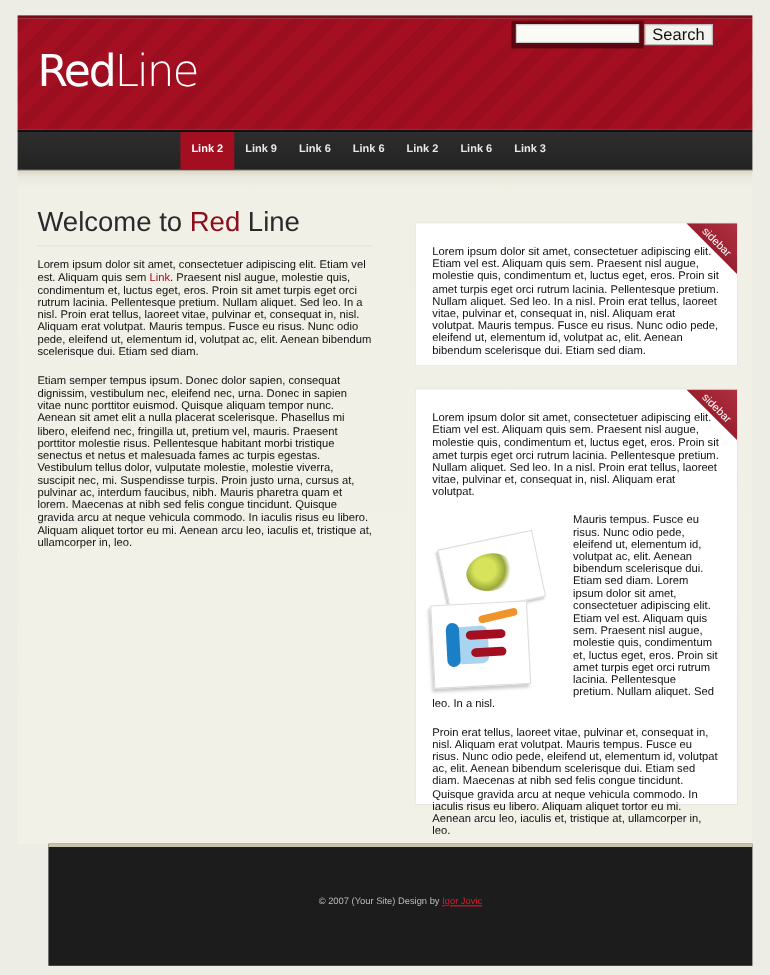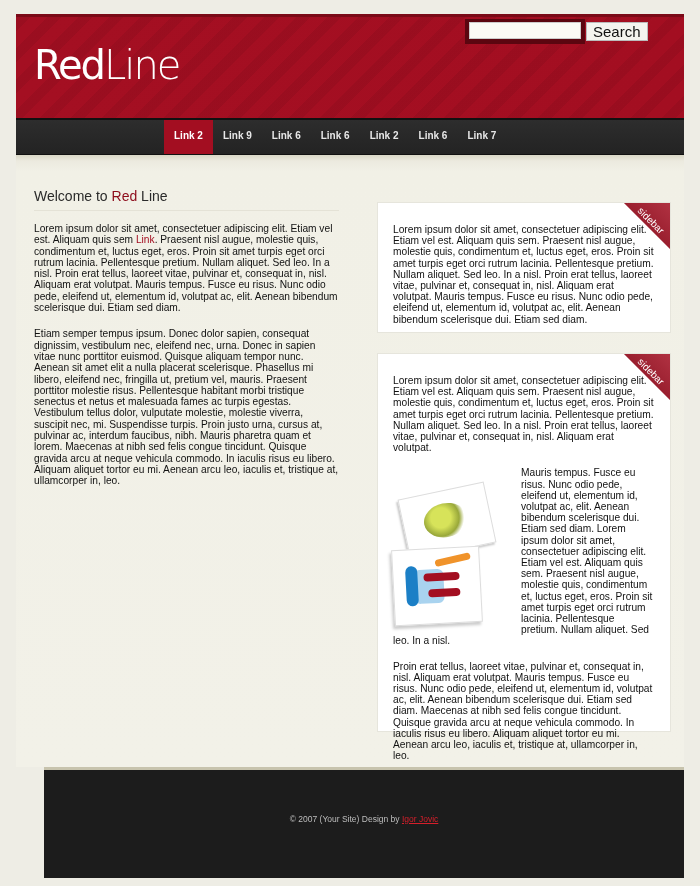--- a/index.html
+++ b/index.html
@@ -56,21 +56,21 @@
   }
   .nav li:first-child { padding:0 10px; }
   .nav li.active { background:#a30e21; color:#fff; }
   .content {
     position:relative; height:612px;
     background:linear-gradient(#d9d7c6 0px, #eceadf 6px, #f1f0e6 16px, #f2f1e8 100%);
   }
   .main { position:absolute; left:18px; top:33px; width:305px; }
   .main h1 {
     font-family:"Liberation Sans", sans-serif; font-weight:normal;
-    font-size:14px; color:#2a2a2a; margin:0 0 12px 0; padding-bottom:6px;
+    font-size:25px; color:#2a2a2a; margin:0 0 12px 0; padding-bottom:6px;
     border-bottom:1px solid #e4e2d6;
   }
   .main h1 .accent { color:#8d0b1a; }
   .main p { margin:0 0 15px 0; line-height:11.3px; font-size:10.2px; }
   .main a { color:#a30e21; }
   .sidebar-box {
     position:absolute; left:361px; width:294px; background:#fff;
     border:1px solid #e6e5dc; box-sizing:border-box; padding:21px 16px 8px 15px;
   }
   .sidebar-box p { margin:0 0 14px 0; line-height:11.2px; font-size:10.2px; }
@@ -135,21 +135,21 @@
   </div>
 
   <div class="nav">
     <ul>
       <li class="active">Link 2</li>
       <li>Link 9</li>
       <li>Link 6</li>
       <li>Link 6</li>
       <li>Link 2</li>
       <li>Link 6</li>
-      <li>Link 7</li>
+      <li>Link 3</li>
     </ul>
   </div>
 
   <div class="content">
     <div class="main">
       <h1><span>Welcome to </span><span class="accent">Red</span><span> Line</span></h1>
       <p><span>Lorem ipsum dolor sit amet, consectetuer adipiscing elit. Etiam vel est. Aliquam quis sem </span><a>Link</a><span>. Praesent nisl augue, molestie quis, condimentum et, luctus eget, eros. Proin sit amet turpis eget orci rutrum lacinia. Pellentesque pretium. Nullam aliquet. Sed leo. In a nisl. Proin erat tellus, laoreet vitae, pulvinar et, consequat in, nisl. Aliquam erat volutpat. Mauris tempus. Fusce eu risus. Nunc odio pede, eleifend ut, elementum id, volutpat ac, elit. Aenean bibendum scelerisque dui. Etiam sed diam.</span></p>
       <p>Etiam semper tempus ipsum. Donec dolor sapien, consequat dignissim, vestibulum nec, eleifend nec, urna. Donec in sapien vitae nunc porttitor euismod. Quisque aliquam tempor nunc. Aenean sit amet elit a nulla placerat scelerisque. Phasellus mi libero, eleifend nec, fringilla ut, pretium vel, mauris. Praesent porttitor molestie risus. Pellentesque habitant morbi tristique senectus et netus et malesuada fames ac turpis egestas. Vestibulum tellus dolor, vulputate molestie, molestie viverra, suscipit nec, mi. Suspendisse turpis. Proin justo urna, cursus at, pulvinar ac, interdum faucibus, nibh. Mauris pharetra quam et lorem. Maecenas at nibh sed felis congue tincidunt. Quisque gravida arcu at neque vehicula commodo. In iaculis risus eu libero. Aliquam aliquet tortor eu mi. Aenean arcu leo, iaculis et, tristique at, ullamcorper in, leo.</p>
     </div>
 

